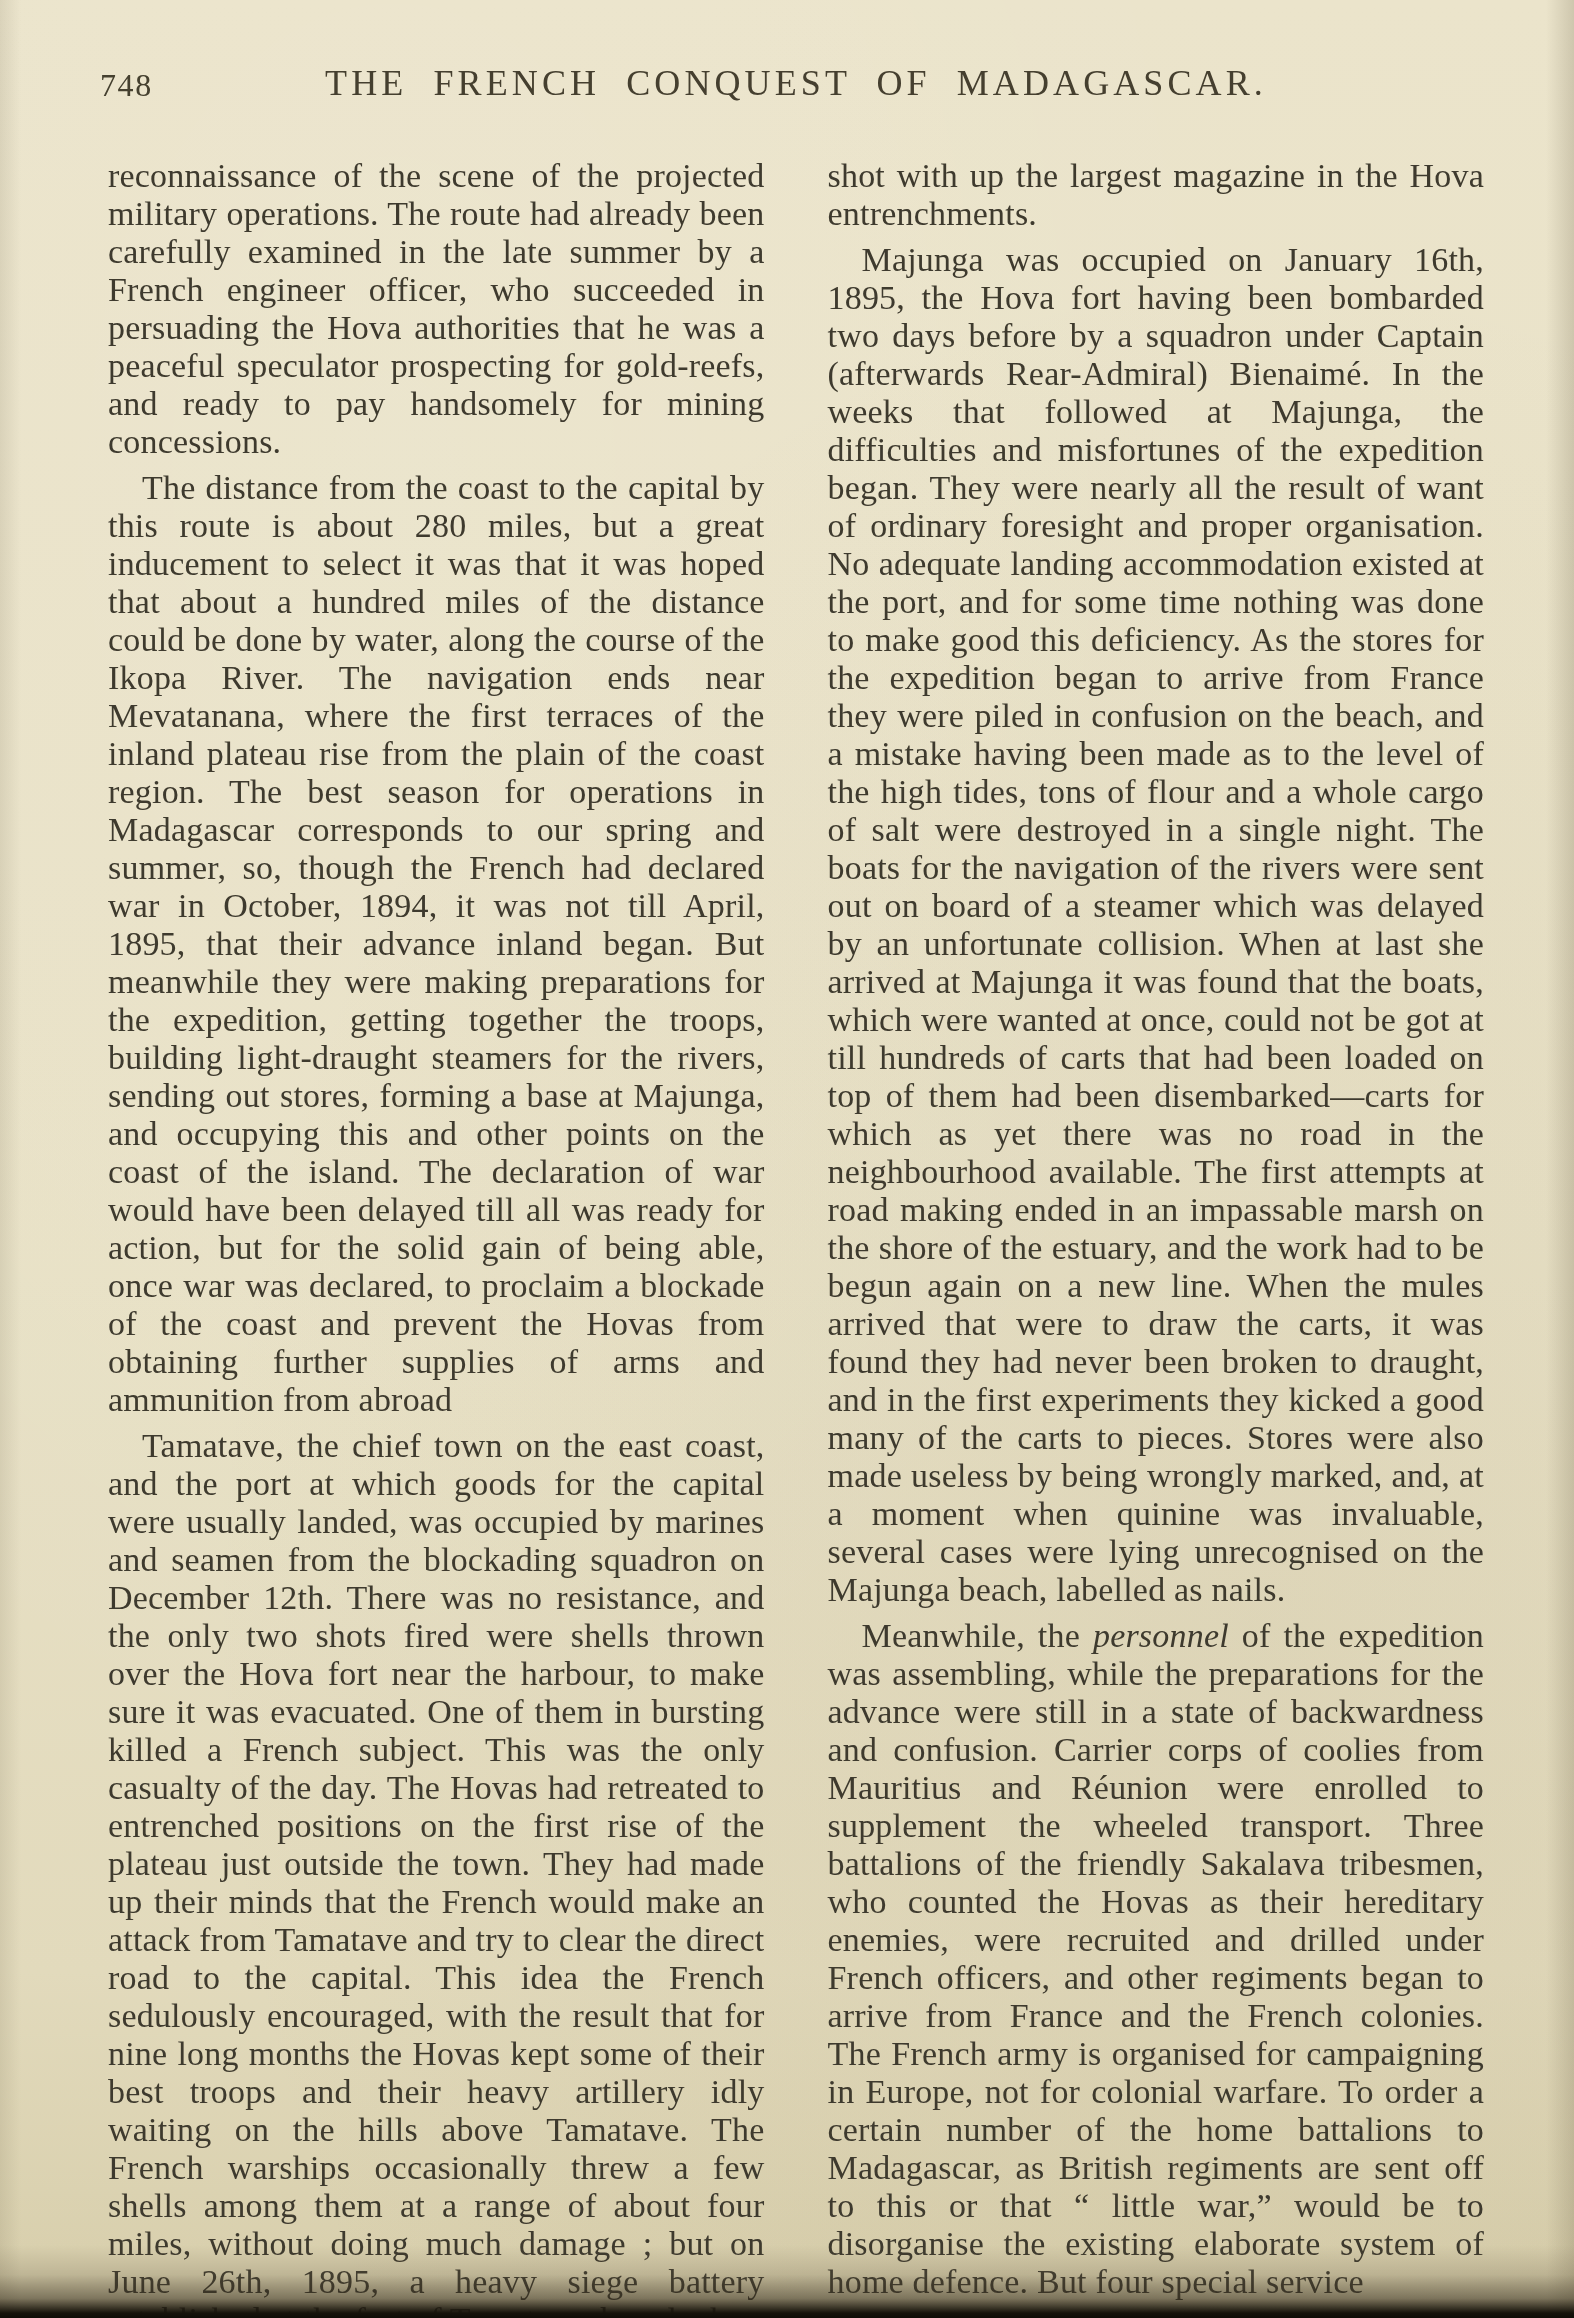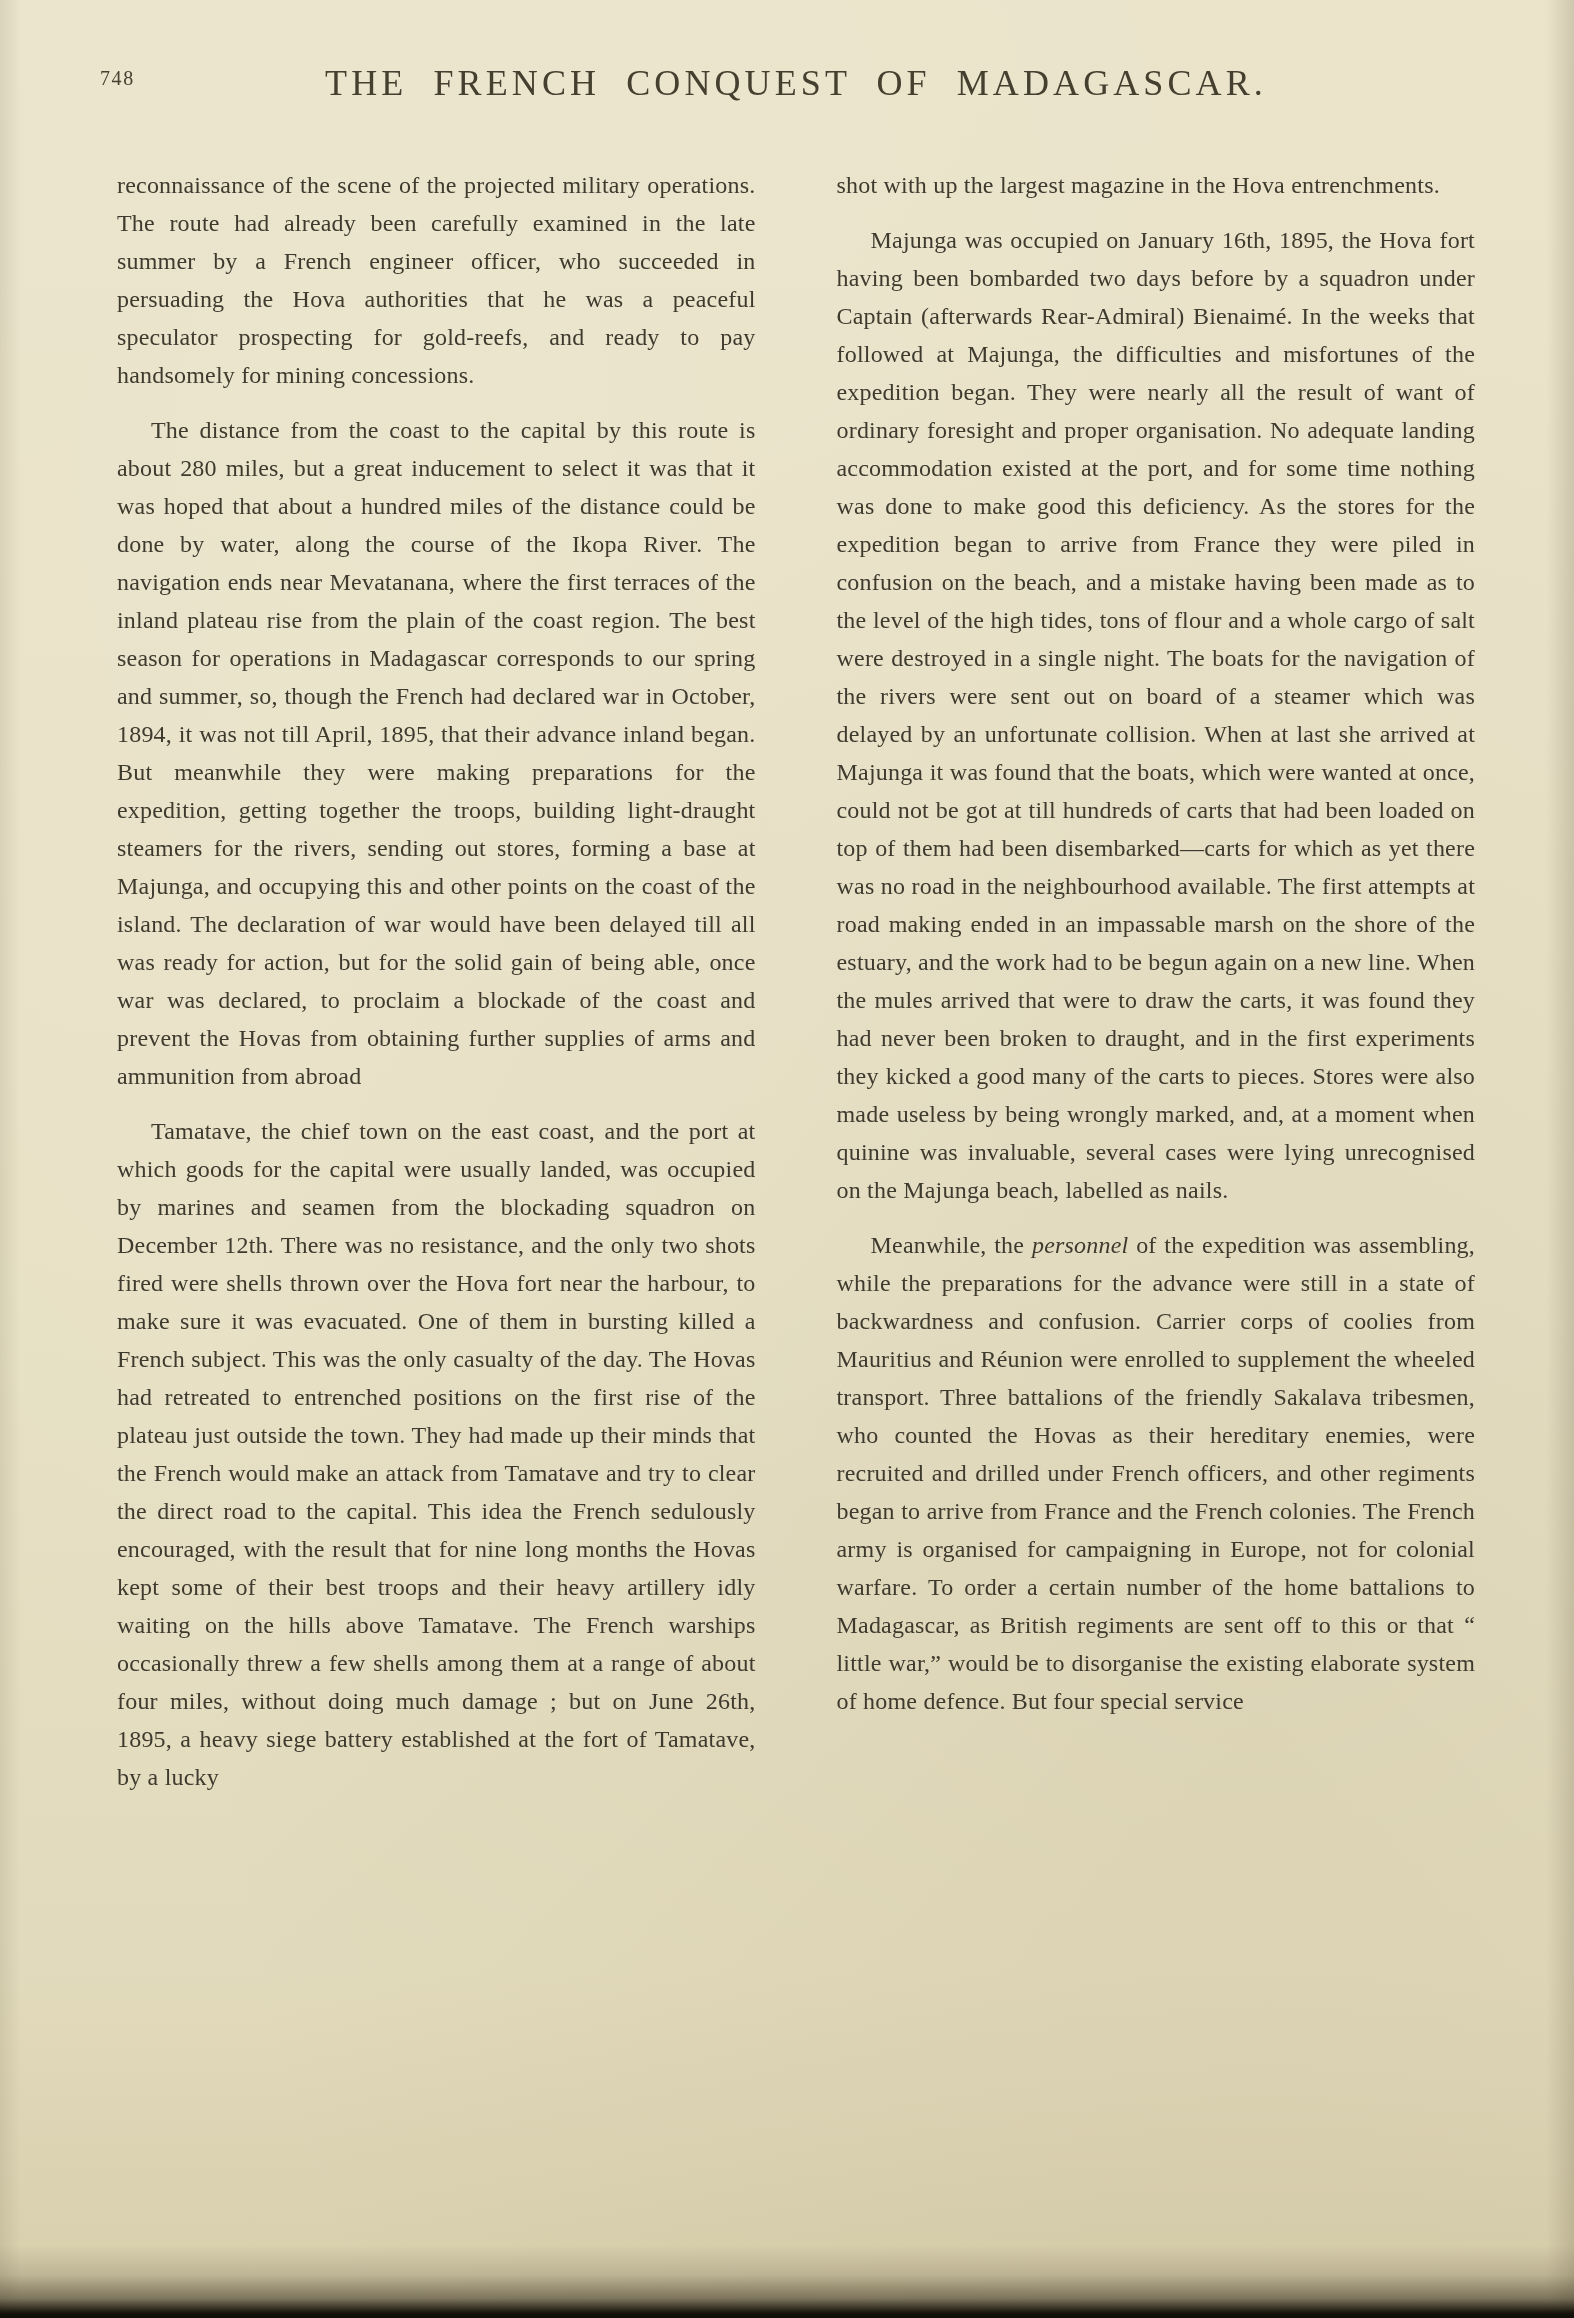--- a/index.html
+++ b/index.html
@@ -52,21 +52,21 @@
     box-sizing: border-box;
   }
   .header {
     position: relative;
     height: 52px;
   }
   .page-number {
     position: absolute;
     left: 0;
     top: 8.2px;
-    font-size: 20px;
+    font-size: 32px;
     letter-spacing: 1.6px;
     color: #45402f;
   }
   .page-title {
     text-align: center;
     font-size: 36px;
     letter-spacing: 4.1px;
     word-spacing: 13px;
     color: #453f2f;
     padding-top: 3.3px;
@@ -75,22 +75,22 @@
   .columns {
     display: flex;
     gap: 47px;
     margin-top: 38px;
   }
   .column {
     flex: 1 1 0;
     min-width: 0;
   }
   .column p {
-    margin: 17px;
-    font-size: 24px;
+    margin: 8px;
+    font-size: 34px;
     line-height: 38px;
     text-align: justify;
     letter-spacing: 0.2px;
     color: #3e3a2e;
   }
   .column p.indent { text-indent: 34px; }
   .column p.no-indent { text-indent: 0; }
   .column p i { font-style: italic; }
 </style>
 </head>

